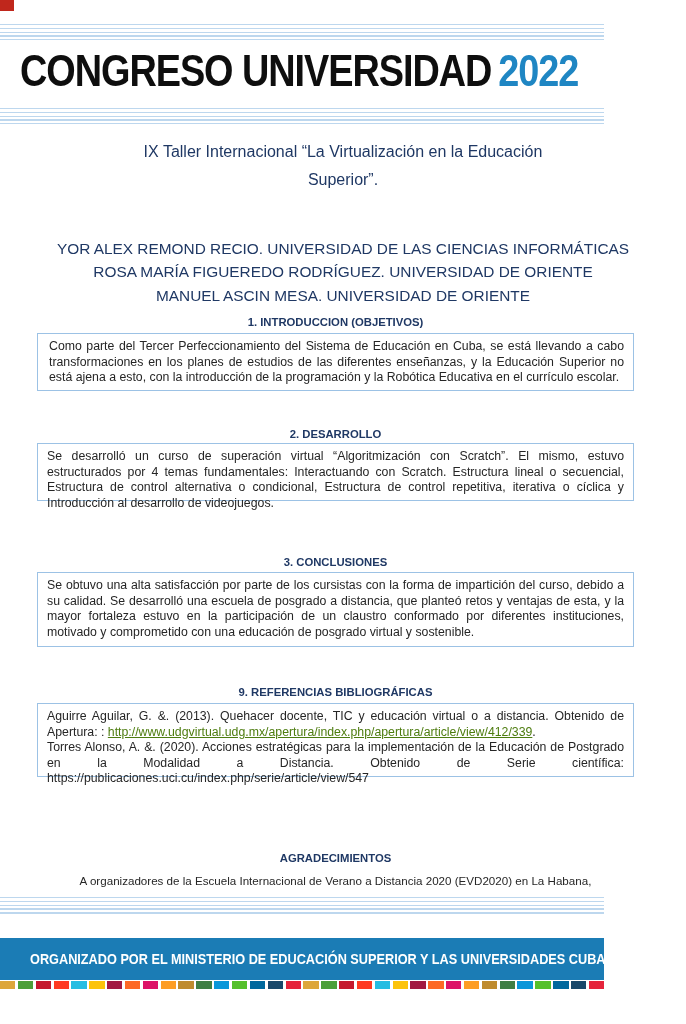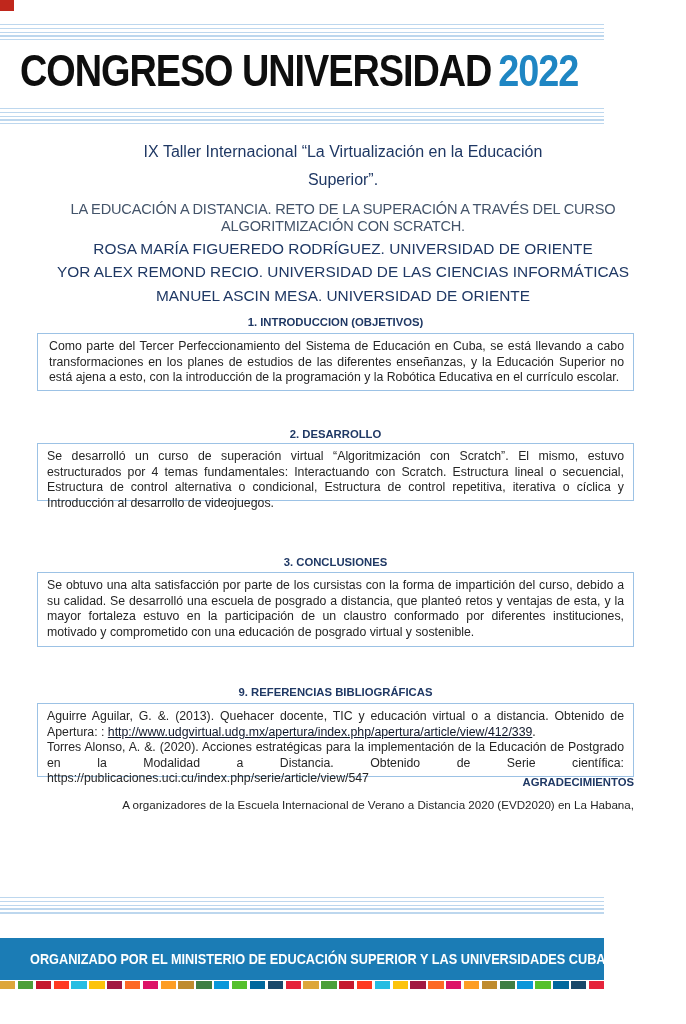--- a/index.html
+++ b/index.html
@@ -38,23 +38,23 @@
   .sec-4{top:686px;}
 
   .box{position:absolute;left:37px;width:597px;box-sizing:border-box;
     border:1px solid #9cc2e5;padding:5px 9px;background:#fff;
     color:#262626;font-size:12.3px;line-height:15.6px;text-align:justify;}
   .box p{margin:0;}
   .box-1{top:333px;height:58px;padding-left:11px;}
   .box-2{top:443px;height:58px;}
   .box-3{top:572px;height:75px;}
   .box-4{top:703px;height:74px;}
-  .ref-link{color:#0f172a;text-decoration:underline;cursor:pointer;}
+  .ref-link{color:#4d7c0f;text-decoration:underline;cursor:pointer;}
 
-  .ack{position:absolute;left:37px;top:776px;width:597px;text-align:right;}
+  .ack{position:absolute;left:37px;top:852px;width:597px;text-align:center;}
   .ack-h{color:#1f3864;font-weight:700;font-size:11.3px;margin-bottom:10px;}
   .ack-t{color:#262626;font-size:11.6px;}
 
   .footer-bar{position:absolute;left:0;top:938px;width:604px;height:42px;background:#1b7cb5;
     display:flex;align-items:center;}
   .bar-text{color:#ffffff;font-weight:700;font-size:15.5px;white-space:nowrap;margin-left:30px;
     transform:scaleX(.82);transform-origin:left center;letter-spacing:0;}
 
   .sdg-strip{position:absolute;left:0;top:981px;width:604px;height:8px;display:flex;gap:2.5px;}
   .sdg-cell{flex:1;height:8px;}
@@ -70,28 +70,24 @@
 
   <h1 class="masthead"><span>CONGRESO UNIVERSIDAD</span><span class="m-year">2022</span></h1>
 
   <div class="staff staff-2"></div>
 
   <h2 class="event-title">
     <span class="line">IX Taller Internacional “La Virtualización en la Educación</span>
     <span class="line">Superior”.</span>
   </h2>
 
-  <div class="subtitle">
-    <span class="line">LA EDUCACIÓN A DISTANCIA. RETO DE LA SUPERACIÓN A TRAVÉS DEL CURSO</span>
-    <span class="line">ALGORITMIZACIÓN CON SCRATCH.</span>
-  </div>
 
   <div class="authors">
+    <div>YOR ALEX REMOND RECIO. UNIVERSIDAD DE LAS CIENCIAS INFORMÁTICAS</div>
     <div>ROSA MARÍA FIGUEREDO RODRÍGUEZ. UNIVERSIDAD DE ORIENTE</div>
-    <div>YOR ALEX REMOND RECIO. UNIVERSIDAD DE LAS CIENCIAS INFORMÁTICAS</div>
     <div>MANUEL ASCIN MESA. UNIVERSIDAD DE ORIENTE</div>
   </div>
 
   <h3 class="sec sec-1">1. INTRODUCCION (OBJETIVOS)</h3>
   <div class="box box-1">
     <p>Como parte del Tercer Perfeccionamiento del Sistema de Educación en Cuba, se está llevando a cabo transformaciones en los planes de estudios de las diferentes enseñanzas, y la Educación Superior no está ajena a esto, con la introducción de la programación y la Robótica Educativa en el currículo escolar.</p>
   </div>
 
   <h3 class="sec sec-2">2. DESARROLLO</h3>
   <div class="box box-2">

